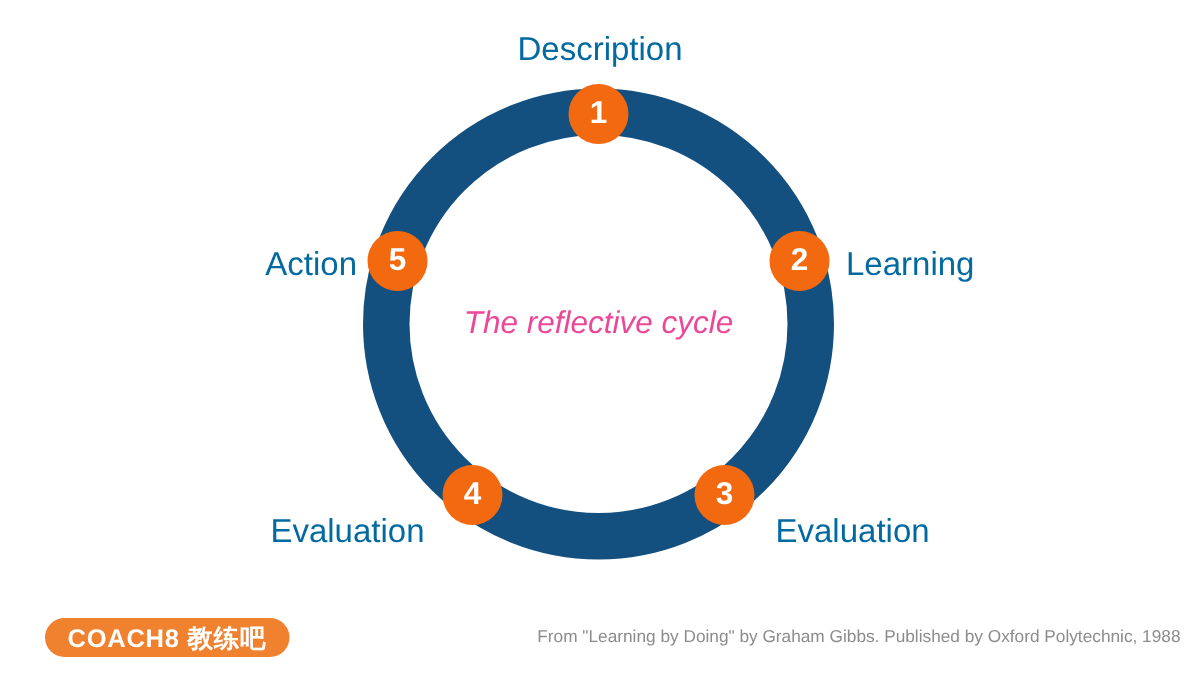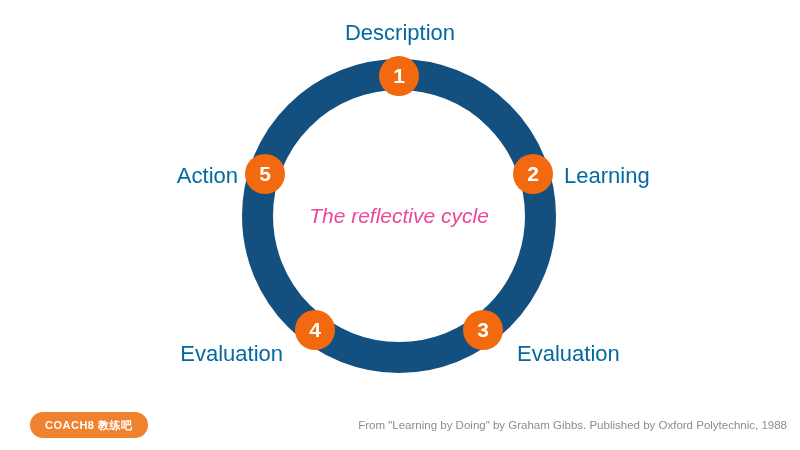--- a/index.html
+++ b/index.html
@@ -76,21 +76,21 @@
     position: absolute;
     left: 30px;
     top: 412px;
     height: 26px;
     padding: 0 15px;
     background: #F0812F;
     border-radius: 14px;
     display: inline-flex;
     align-items: center;
     color: #ffffff;
-    font-size: 11px;
+    font-size: 17px;
     font-weight: bold;
     letter-spacing: 0.5px;
     white-space: nowrap;
   }
   .attribution {
     position: absolute;
     right: 13px;
     top: 419px;
     font-size: 11.5px;
     color: #8C8C8C;

